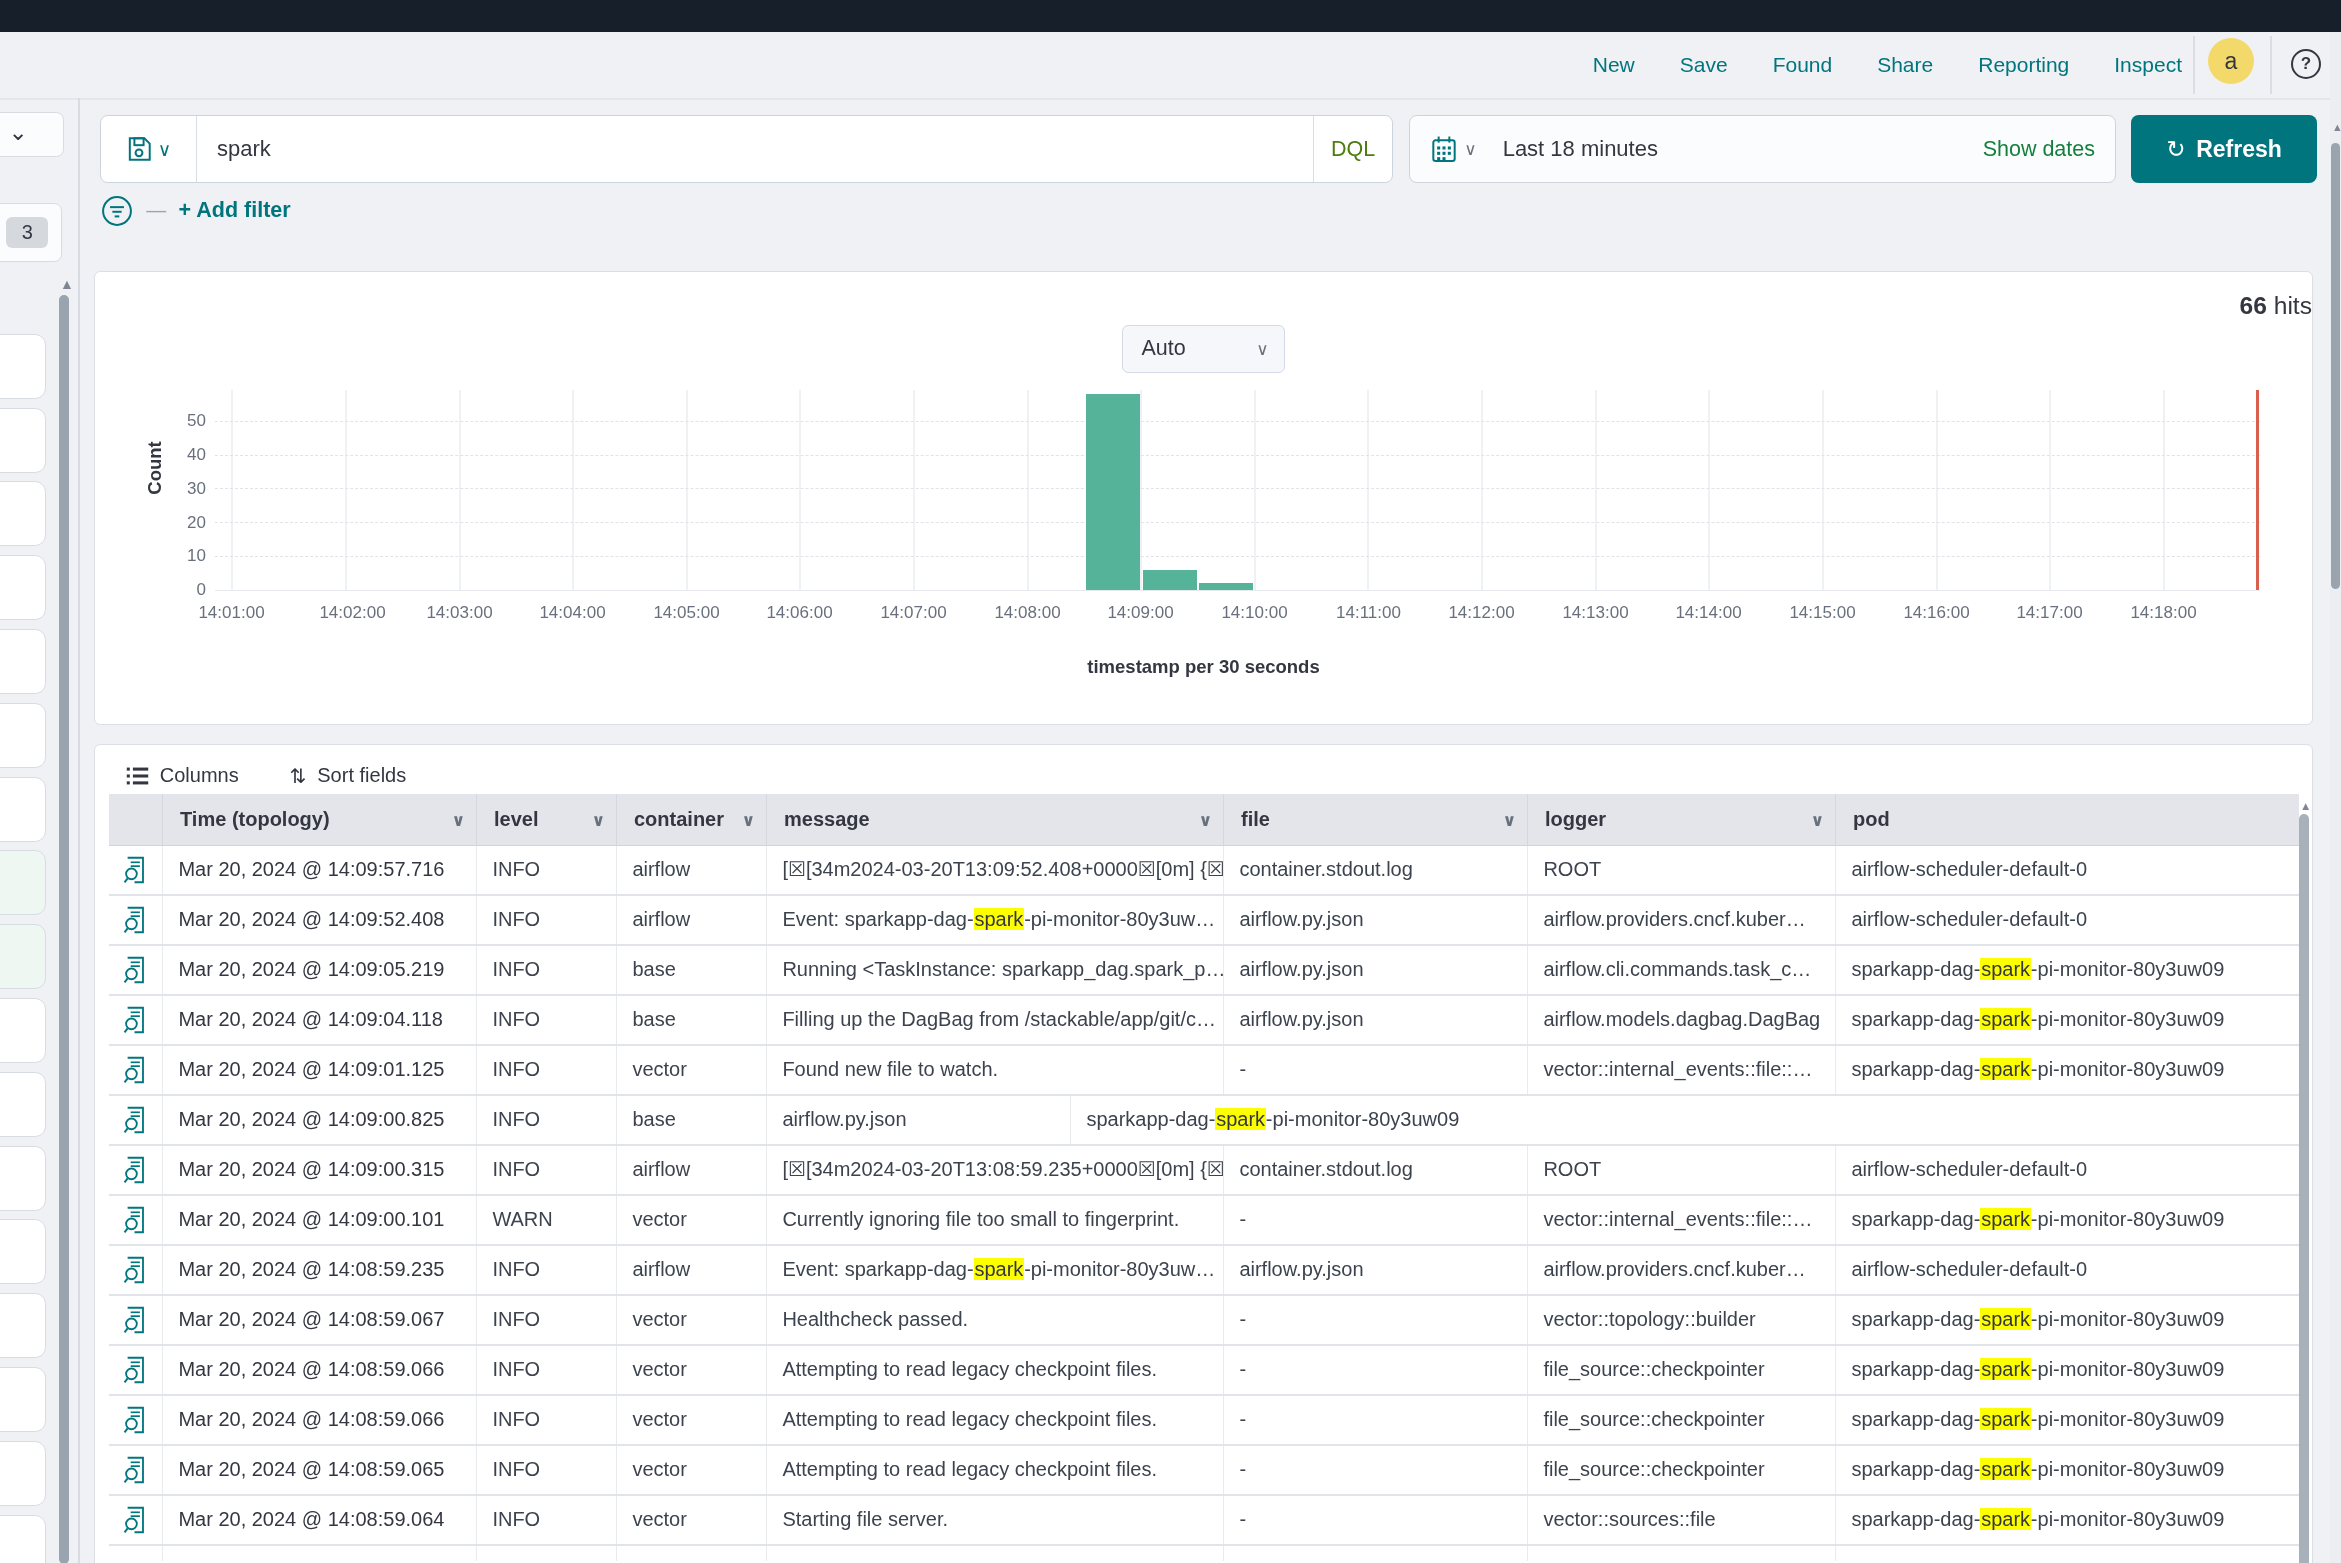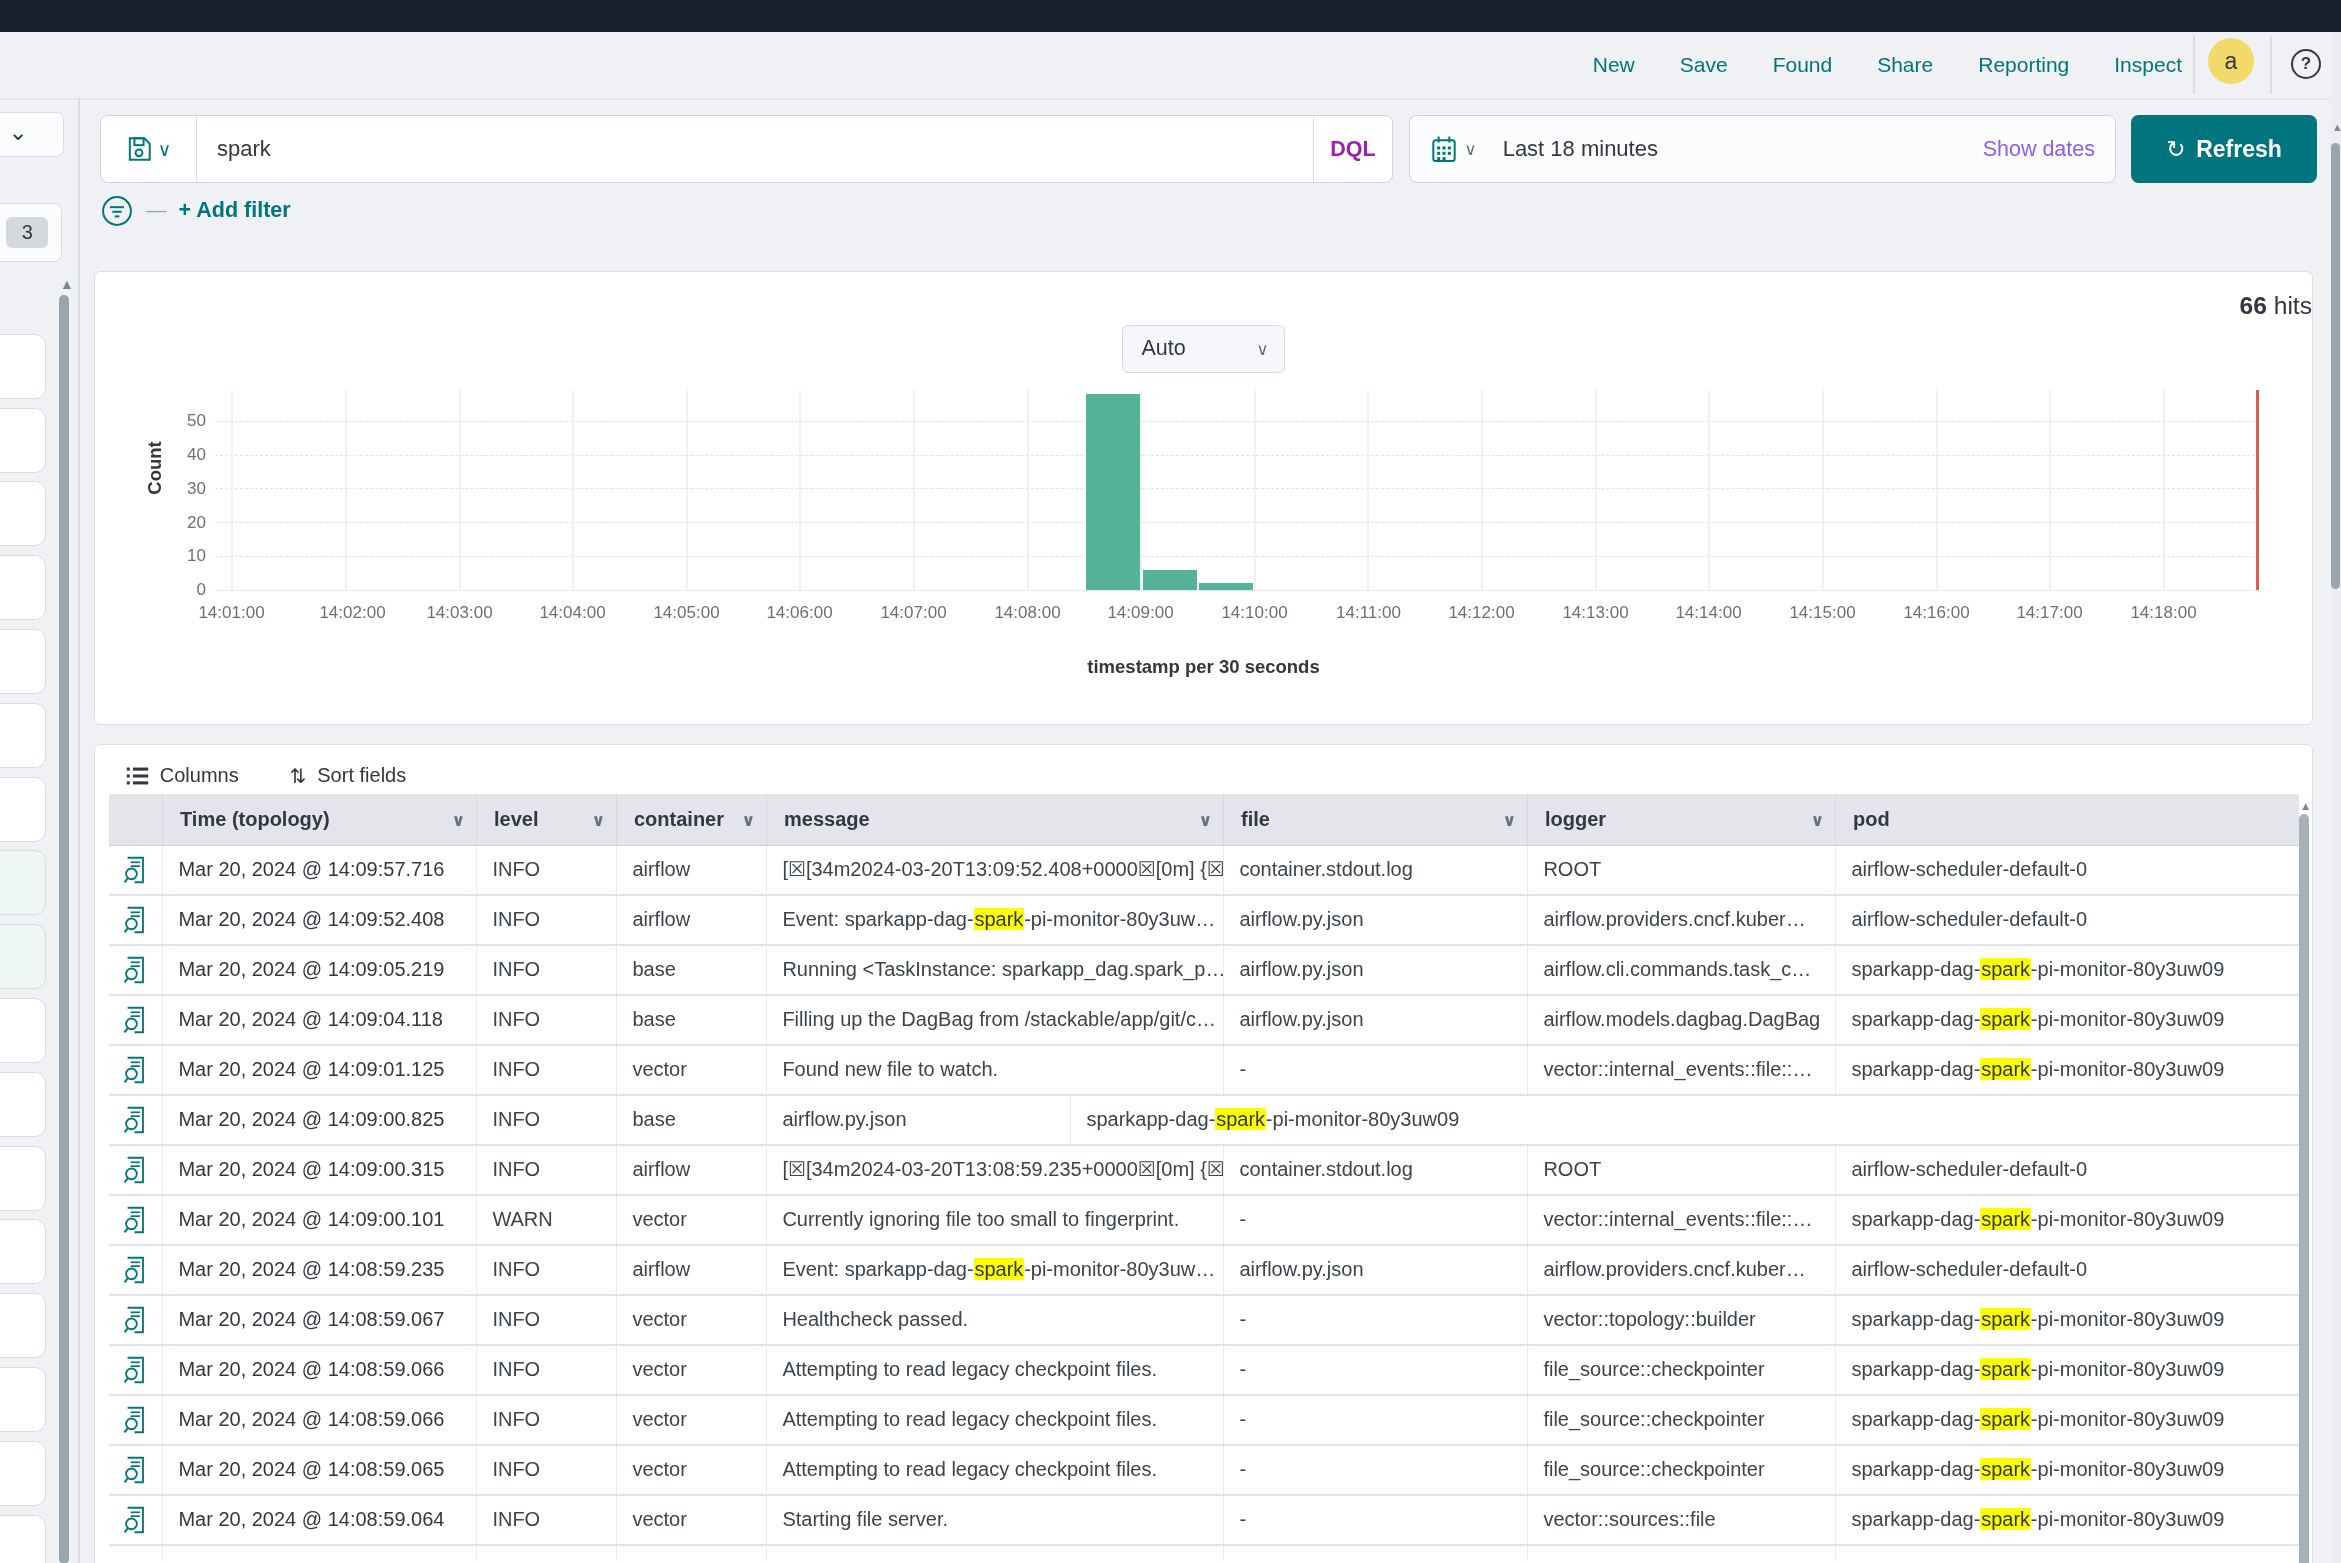--- a/index.html
+++ b/index.html
@@ -21,25 +21,25 @@
   #sb-collapse{left:-15.4px;top:112px;width:77px;height:43px;background:#fbfcfd;border:1.5px solid #d7dce3;border-radius:7.7px;color:#343741;}
   #sb-collapse .chev{position:absolute;left:23px;top:6.2px;font-size:23px;color:#2b3642;}
   #sb-count-box{left:-15.4px;top:203px;width:75px;height:57px;background:#fbfcfd;border:1.5px solid #d7dce3;border-radius:7.7px;}
   #sb-badge{left:6.2px;top:217px;width:42px;height:31px;background:#d5d9de;border-radius:6.2px;color:#343741;font-size:20px;display:flex;align-items:center;justify-content:center;}
   .scroll-thumb{background:#9aa4af;border-radius:5.4px;}
   .scroll-arrow{color:#7d8692;font-size:14px;line-height:14px;}
   
   #querybar{left:100px;top:115px;width:1293px;height:68px;background:#fff;border:1.5px solid #ccd3dd;border-radius:7.7px;display:flex;align-items:center;box-sizing:border-box;}
   #savecell{width:95px;height:100%;border-right:1.5px solid #d9dee6;display:flex;align-items:center;justify-content:center;gap:6.2px;}
   #queryinput{flex:1;font-size:22px;color:#343741;padding-left:20px;}
-  #dqlcell{width:78px;height:100%;border-left:1.5px solid #d9dee6;display:flex;align-items:center;justify-content:center;color:#a21caf;font-size:21.5px;font-weight:700;}
+  #dqlcell{width:78px;height:100%;border-left:1.5px solid #d9dee6;display:flex;align-items:center;justify-content:center;color:#4d7c0f;font-size:21.5px;font-weight:400;}
   #datepicker{left:1409px;top:115px;width:707px;height:68px;background:#fbfcfd;border:1.5px solid #ccd3dd;border-radius:7.7px;display:flex;align-items:center;box-sizing:border-box;}
   #dp-icon-wrap{display:flex;align-items:center;gap:6.2px;padding-left:20px;}
   #dp-range{font-size:22px;color:#343741;padding-left:26px;flex:1;}
-  #dp-showdates{font-size:21.5px;color:#8b5cf6;padding-right:20px;cursor:pointer;white-space:nowrap;}
+  #dp-showdates{font-size:21.5px;color:#15803d;padding-right:20px;cursor:pointer;white-space:nowrap;}
   #refreshbtn{left:2131px;top:115px;width:186px;height:68px;background:#00757d;border-radius:7.7px;color:#fff;display:flex;align-items:center;justify-content:center;gap:10.8px;cursor:pointer;}
   #refreshbtn .rlabel{font-size:23px;font-weight:600;}
   #refreshbtn .ricon{font-family:"DejaVu Sans",sans-serif;font-size:23px;}
   #filterrow{left:100px;top:192px;height:37px;display:flex;align-items:center;gap:12.3px;}
   #addfilter{color:#00757d;font-size:21.5px;font-weight:600;cursor:pointer;}
   .dash{color:#9aa5b1;font-size:20px;}
   .chevsm{color:#69707d;font-size:17px;font-family:"DejaVu Sans",sans-serif;}
   .chevteal{color:#00757d;font-size:18.5px;font-family:"DejaVu Sans",sans-serif;}
   
   .card{background:#fff;border:1.5px solid #dadfe6;border-radius:6.2px;box-sizing:border-box;}

